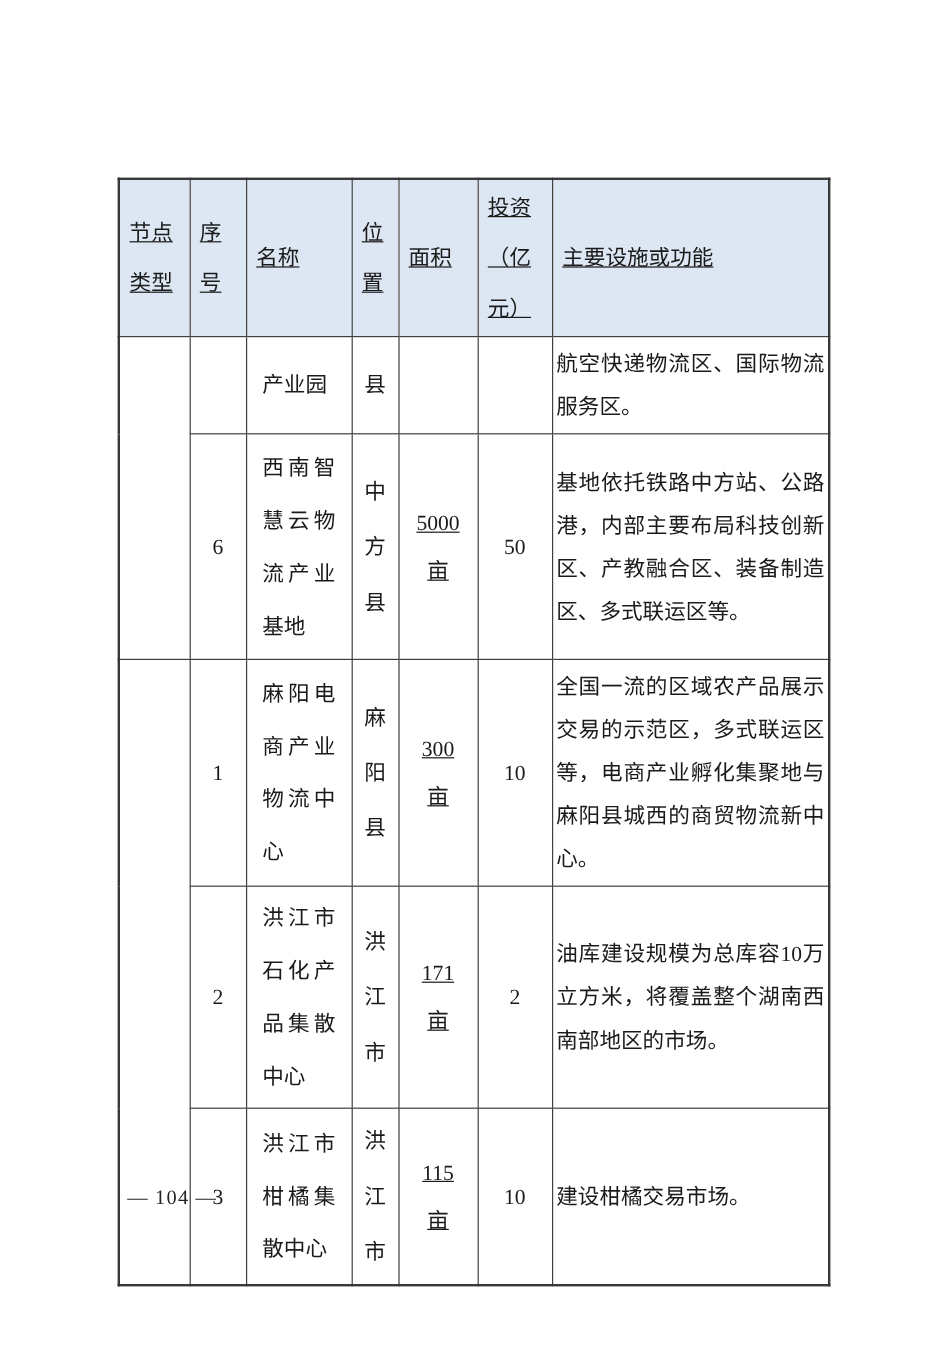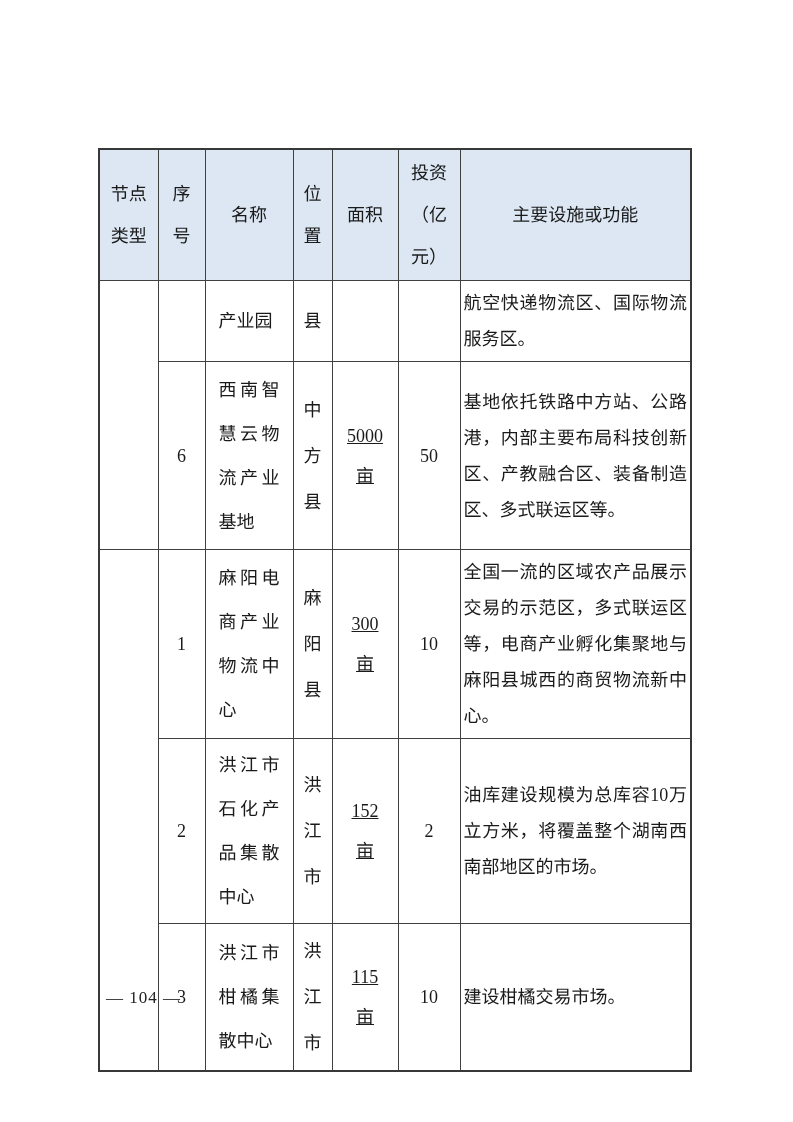--- a/index.html
+++ b/index.html
@@ -32,24 +32,25 @@
     border: 1px solid #404040;
     vertical-align: middle;
     font-weight: normal;
     overflow: hidden;
     word-break: normal;
     line-break: strict;
   }
   
   table.doc-table thead th {
     background: #dce7f3;
-    text-align: center;
+    text-align: left;
     line-height: 42px;
     padding: 2px 8px;
     height: 110px;
+    text-decoration: underline;
   }
   th.h-desc { padding: 2px 10px; }
 
   
   tr.row-a  { height: 75px;  }
   tr.row-b  { height: 188px; }
   tr.row-c  { height: 184px; }
   tr.row-d  { height: 152px; }
   tr.row-e  { height: 114px; }
 
@@ -155,21 +156,21 @@
         <td class="col-loc">麻阳县</td>
         <td class="col-area">300
 亩</td>
         <td class="col-inv">10</td>
         <td class="col-desc">全国一流的区域农产品展示交易的示范区，多式联运区等，电商产业孵化集聚地与麻阳县城西的商贸物流新中心。</td>
       </tr>
       <tr class="row-d">
         <td class="col-seq">2</td>
         <td class="col-name">洪江市石化产品集散中心</td>
         <td class="col-loc">洪江市</td>
-        <td class="col-area">152
+        <td class="col-area">171
 亩</td>
         <td class="col-inv">2</td>
         <td class="col-desc">油库建设规模为总库容10万立方米，将覆盖整个湖南西南部地区的市场。</td>
       </tr>
       <tr class="row-e">
         <td class="col-seq">3</td>
         <td class="col-name">洪江市柑橘集散中心</td>
         <td class="col-loc">洪江市</td>
         <td class="col-area">115
 亩</td>

